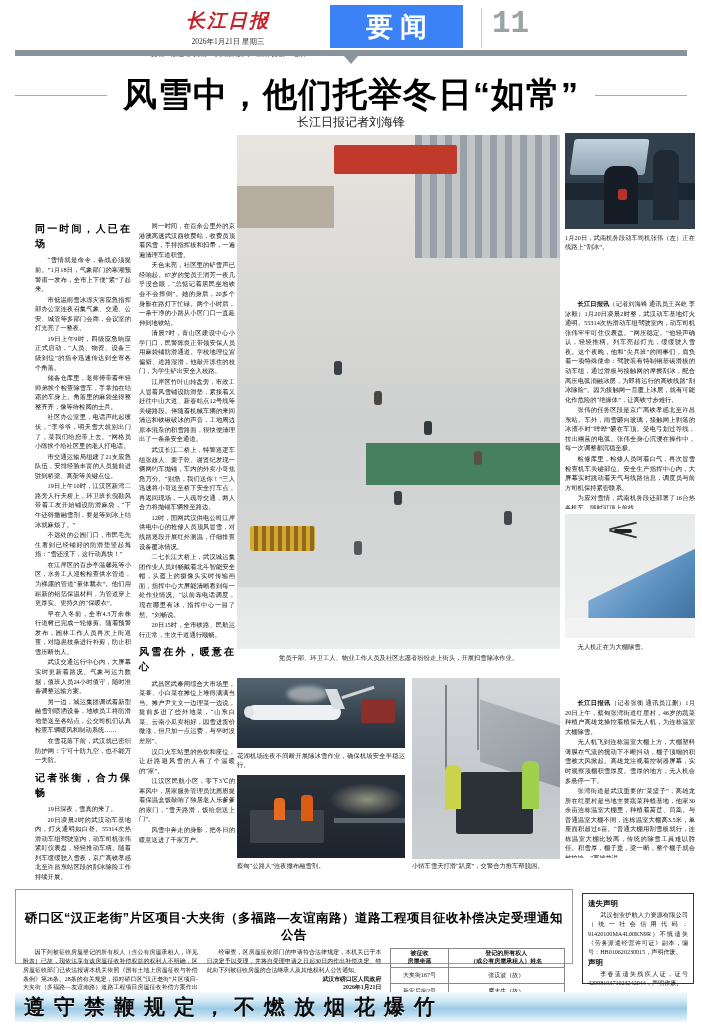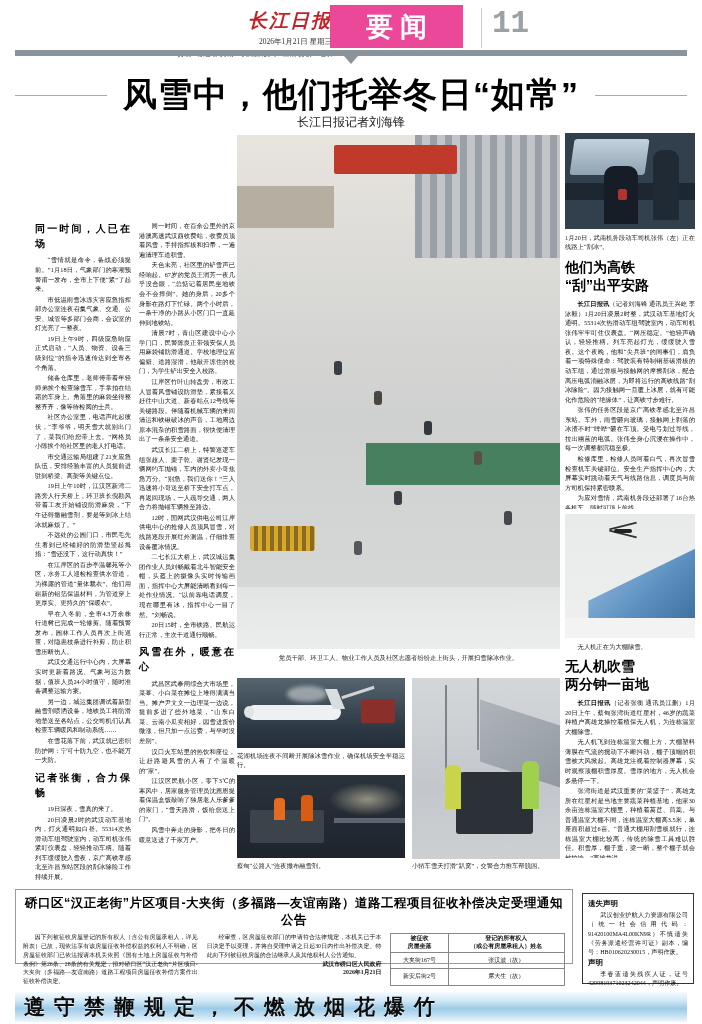--- a/index.html
+++ b/index.html
@@ -1,24 +1,24 @@
 <!DOCTYPE html>
 <html><head>
 <meta charset="utf-8">
 <style>
   html,body{margin:0;padding:0;background:#e9e9e9;}
   .page{position:relative;width:702px;height:1024px;margin:0 auto;background:#ffffff;
         font-family:"Liberation Serif",serif;color:#111;overflow:hidden;}
   
-  .mast{position:absolute;left:160px;top:8px;width:172px;text-align:right;}
+  .mast{position:absolute;left:142px;top:8px;width:172px;text-align:center;}
   .logo{font-size:19px;font-weight:bold;font-style:italic;color:#c32127;letter-spacing:2px;
         font-family:"DejaVu Serif",serif;}
   .mastdate{font-size:7.5px;color:#333;margin-top:3px;}
   .mastcredits{font-size:6.8px;color:#333;margin-top:2px;}
-  .badge{position:absolute;left:330px;top:5px;width:133px;height:43px;background:#ec4899;
+  .badge{position:absolute;left:330px;top:5px;width:133px;height:43px;background:#3b82f6;
          display:flex;align-items:center;justify-content:center;}
   .badge span{color:#fff;font-size:27px;font-weight:900;letter-spacing:7px;text-indent:7px;
          font-family:"Liberation Sans",sans-serif;}
   .vdiv{position:absolute;left:481px;top:8px;width:1px;height:40px;background:#c9ccce;}
   .pagenum{position:absolute;left:492px;top:6px;font-size:31px;font-weight:bold;color:#9ba2a6;
            font-family:Liberation Mono, monospace;}
   .thickrule{position:absolute;left:15px;top:50px;width:672px;height:6px;background:#8b949b;}
   .downarrow{position:absolute;left:344px;top:56px;width:0;height:0;
              border-left:7px solid transparent;border-right:7px solid transparent;
              border-top:8px solid #8b949b;}
@@ -108,21 +108,21 @@
          text-align:justify;color:#111;}
   .rbody p{margin:0 0 1px;text-indent:2em;}
   .lead{font-weight:bold;font-family:"Liberation Sans",sans-serif;}
   
   .lost{position:absolute;left:582px;top:893px;width:112px;height:91px;border:1px solid #333;
         padding:4px 5px;box-sizing:border-box;font-size:6.1px;line-height:1.5;text-align:justify;}
   .lost h4{margin:0 0 2px;text-align:left;font-size:7.5px;font-family:"Liberation Sans",sans-serif;}
   .lost p{margin:0;text-indent:2em;}
   
   .notice{position:absolute;left:15px;top:889px;width:558px;height:75px;border:1px solid #9a9a9a;
-          padding:5px 7px;box-sizing:border-box;}
+          padding:20px 7px;box-sizing:border-box;}
   .notice h2{margin:0;text-align:center;font-size:12.5px;font-weight:900;letter-spacing:.5px;
              font-family:"Liberation Sans",sans-serif;color:#000;}
   .notice .cols{display:flex;gap:9px;margin-top:4px;}
   .notice .tcol{width:176px;font-size:5.9px;line-height:1.5;text-align:justify;}
   .notice .tcol p{margin:0;text-indent:2em;}
   .notice .sig{text-align:right;font-weight:bold;margin-top:2px;text-indent:0;}
   .ntable{width:176px;border-collapse:collapse;font-size:6px;line-height:1.3;}
   .ntable th,.ntable td{border:1px solid #888;text-align:center;padding:1px 2px;white-space:pre-line;}
   .ntable th{font-weight:bold;}
   
@@ -239,38 +239,36 @@
 
   <div class="ph ph-train">
     <i class="shield"></i>
     <i class="console"></i>
     <i class="man1"></i>
     <i class="man2"></i>
     <i class="patch"></i>
   </div>
   <div class="rcap" style="top:233px;">1月20日，武南机务段动车司机张伟（左）正在线路上“刮冰”。</div>
 
-  <h2 class="rhead" style="top:258px;"><span>他们为高铁</span><br><span>“刮”出平安路</span></h2>
   <div class="rbody" style="top:299px;height:210px;">
     <p><span class="lead">长江日报讯</span><span>（记者刘海锋 通讯员王兴屹 李泳毅）1月20日凌晨2时整，武汉动车基地灯火通明。55314次热滑动车组驾驶室内，动车司机张伟牢牢盯住仪表盘。“网压稳定。”他轻声确认，轻轻推柄。列车亮起灯光，缓缓驶入雪夜。这个夜晚，他和“尖兵班”的同事们，肩负着一项特殊使命：驾驶装有特制铜基碳滑板的动车组，通过滑板与接触网的摩擦刮冰，配合高压电弧消融冰层，为即将运行的高铁线路“刮冰除险”。因为接触网一旦覆上冰层，就有可能化作危险的“绝缘体”，让高铁寸步难行。</span></p>
     <p>张伟的任务区段是京广高铁孝感北至许昌东站。车外，雨雪砸向玻璃，接触网上剥落的冰渣不时“哗哗”砸在车顶。受电弓划过导线，拉出幽蓝的电弧。张伟全身心沉浸在操作中，每一次调整都沉稳至极。</p>
     <p>检修库里，检修人员呵着白气，再次冒雪检查机车关键部位。安全生产指挥中心内，大屏幕实时跳动着天气与线路信息，调度员与前方司机保持紧密联系。</p>
     <p>为应对雪情，武南机务段还部署了16台热备机车，随时可顶上前线。</p>
   </div>
 
   <div class="ph ph-drone">
     <i class="house"></i>
     <i class="snow"></i>
     <i class="arms"></i>
     <i class="arms2"></i>
     <i class="body"></i>
   </div>
   <div class="rcap" style="top:642px;text-indent:2em;">无人机正在为大棚除雪。</div>
 
-  <h2 class="rhead" style="top:657px;"><span>无人机吹雪</span><br><span>两分钟一亩地</span></h2>
   <div class="rbody" style="top:698px;height:160px;">
     <p><span class="lead">长江日报讯</span><span>（记者张衡 通讯员江删）1月20日上午，蔡甸张湾街道红星村，46岁的蔬菜种植户高雄龙操控着植保无人机，为连栋温室大棚除雪。</span></p>
     <p>无人机飞到连栋温室大棚上方，大棚塑料薄膜在气流的搅动下不断抖动，棚子顶端的积雪被大风掀起。高雄龙注视着控制器屏幕，实时观察顶棚积雪厚度。雪厚的地方，无人机会多悬停一下。</p>
     <p>张湾街道是武汉重要的“菜篮子”，高雄龙所在红星村是当地主要蔬菜种植基地，他家30余亩连栋温室大棚里，种植着莴苣、茼蒿。与普通温室大棚不同，连栋温室大棚高3.5米，单座面积超过6亩。“普通大棚用刮雪板就行，连栋温室大棚比较高，传统的除雪工具难以胜任。积雪厚，棚子重，梁一断，整个棚子就会被拉垮。”高雄龙说。</p>
 
   </div>
 
   <div class="lost">
     <h4>遗失声明</h4>
     <p>武汉创业护航人力资源有限公司（统一社会信用代码：91420100MA4L00KN9R）不慎遗失《劳务派遣经营许可证》副本，编号：HB010620230015，声明作废。</p>

